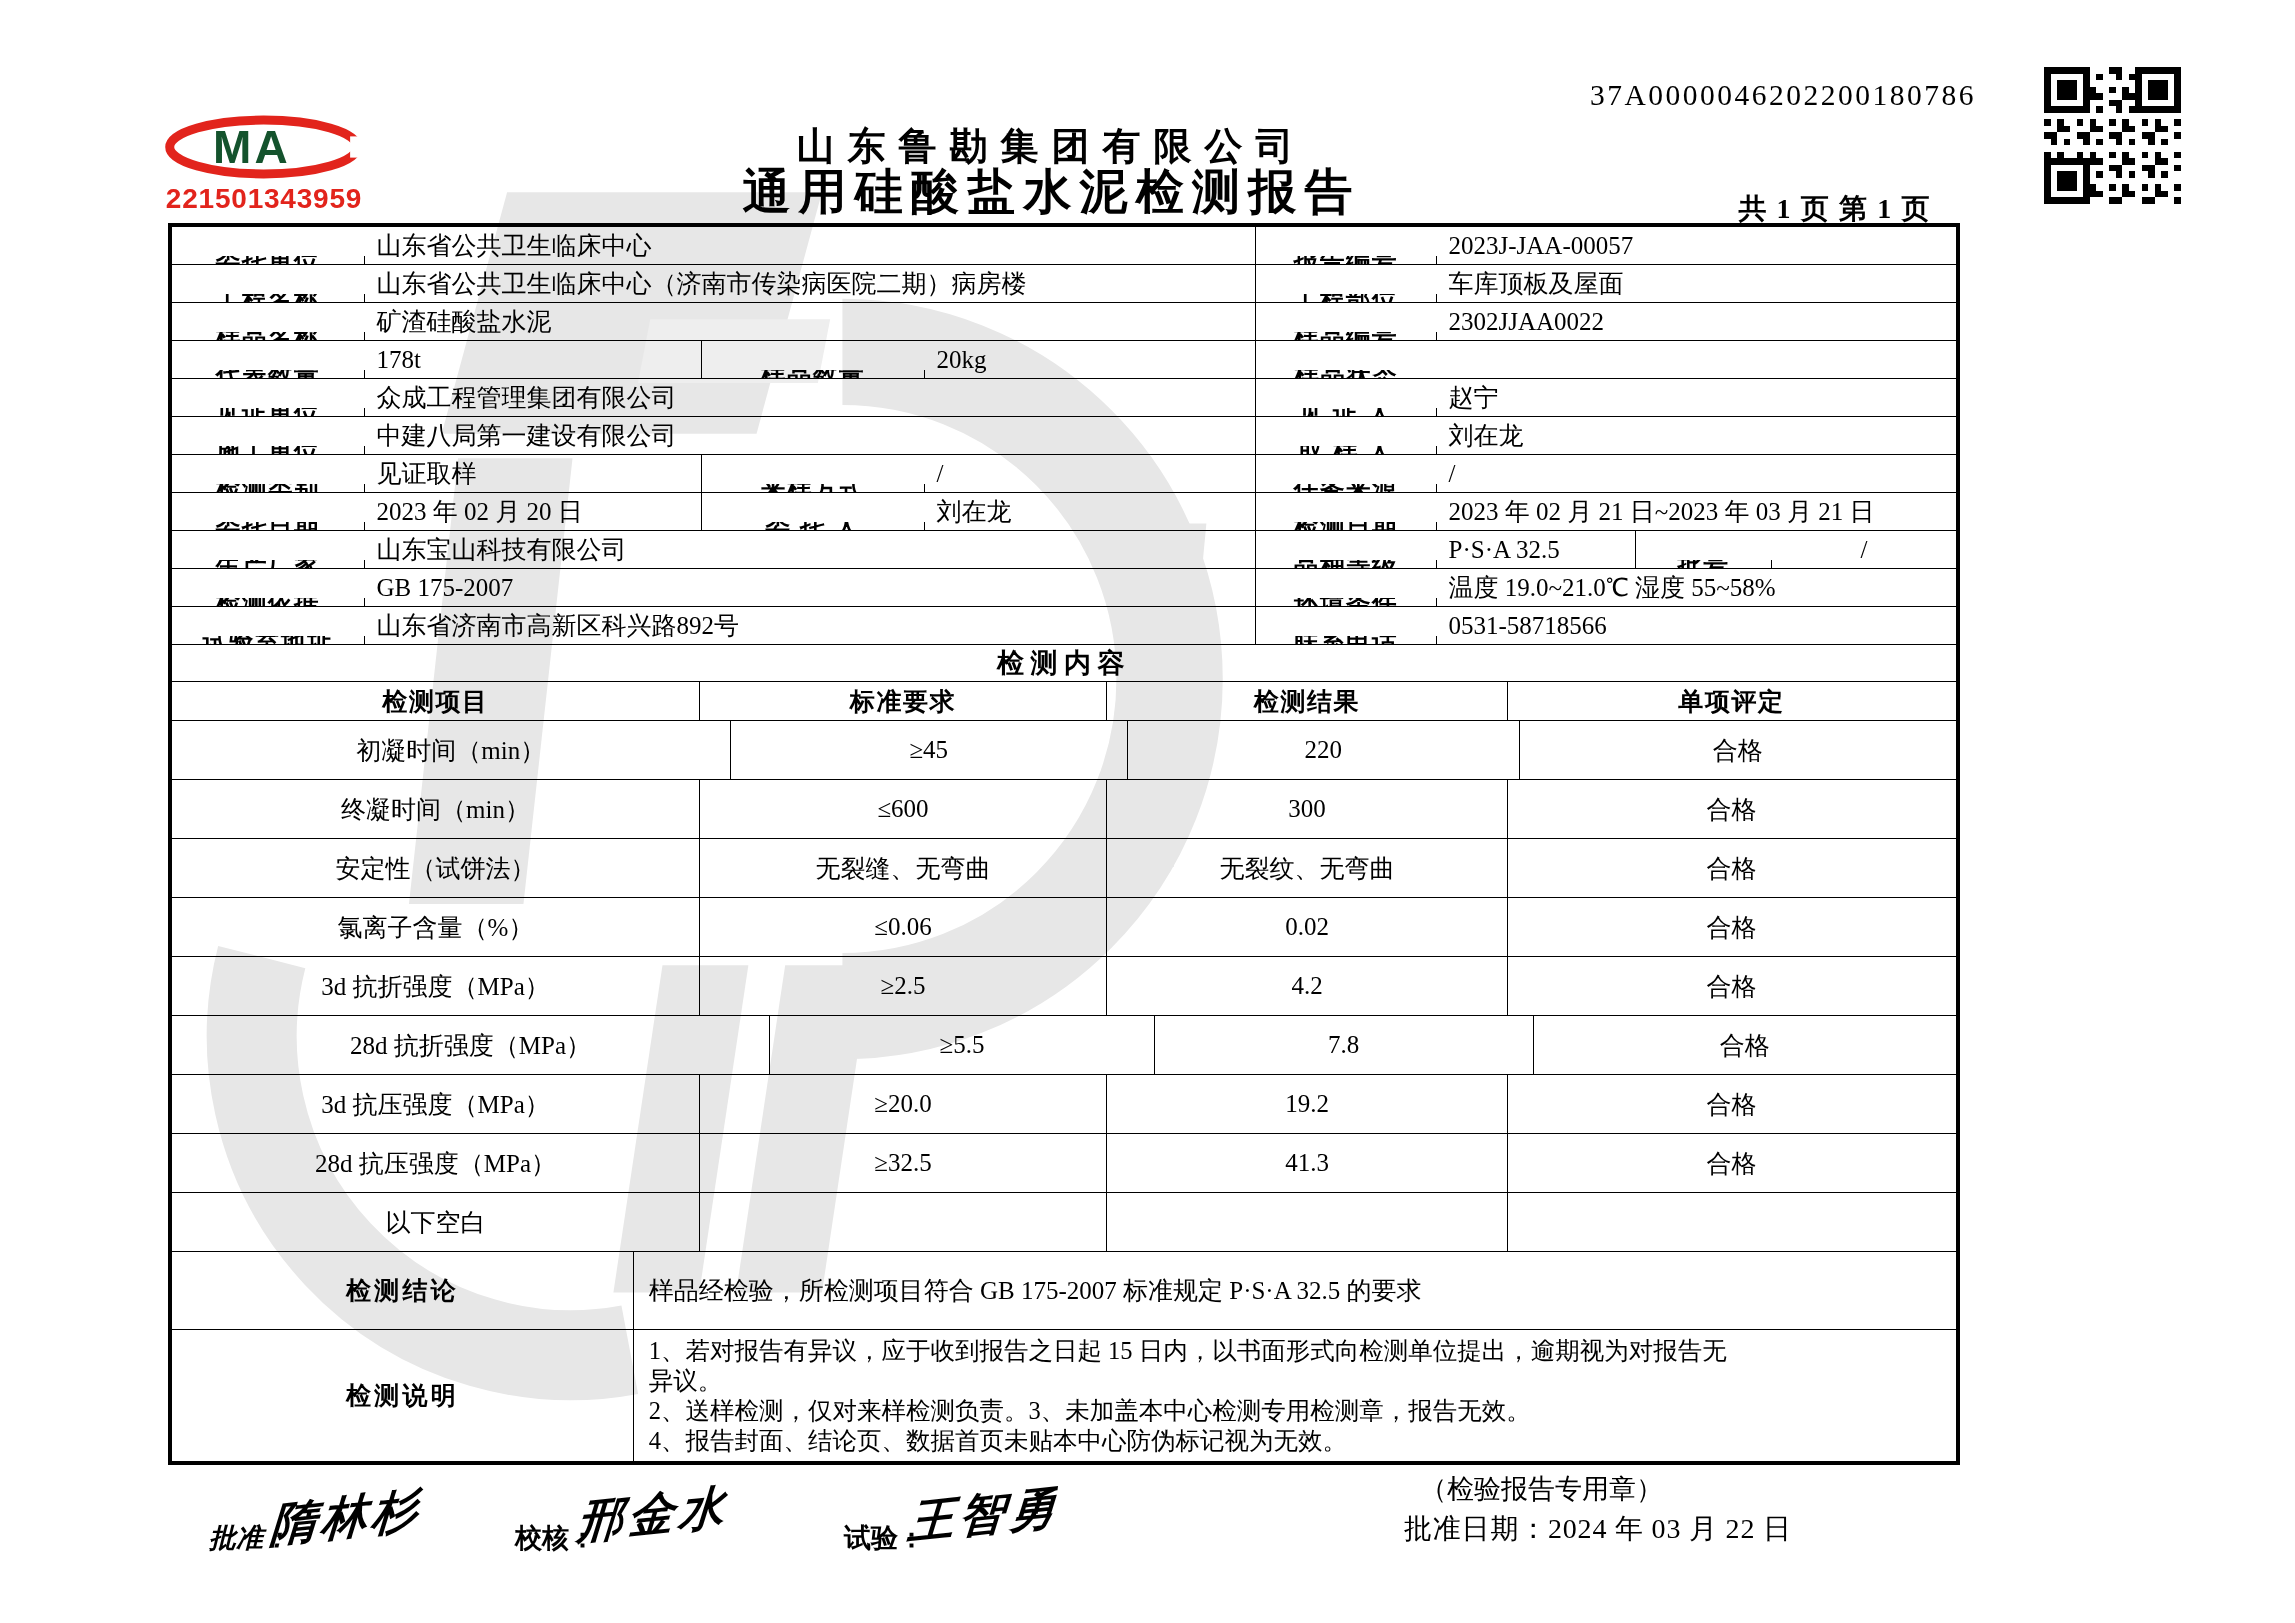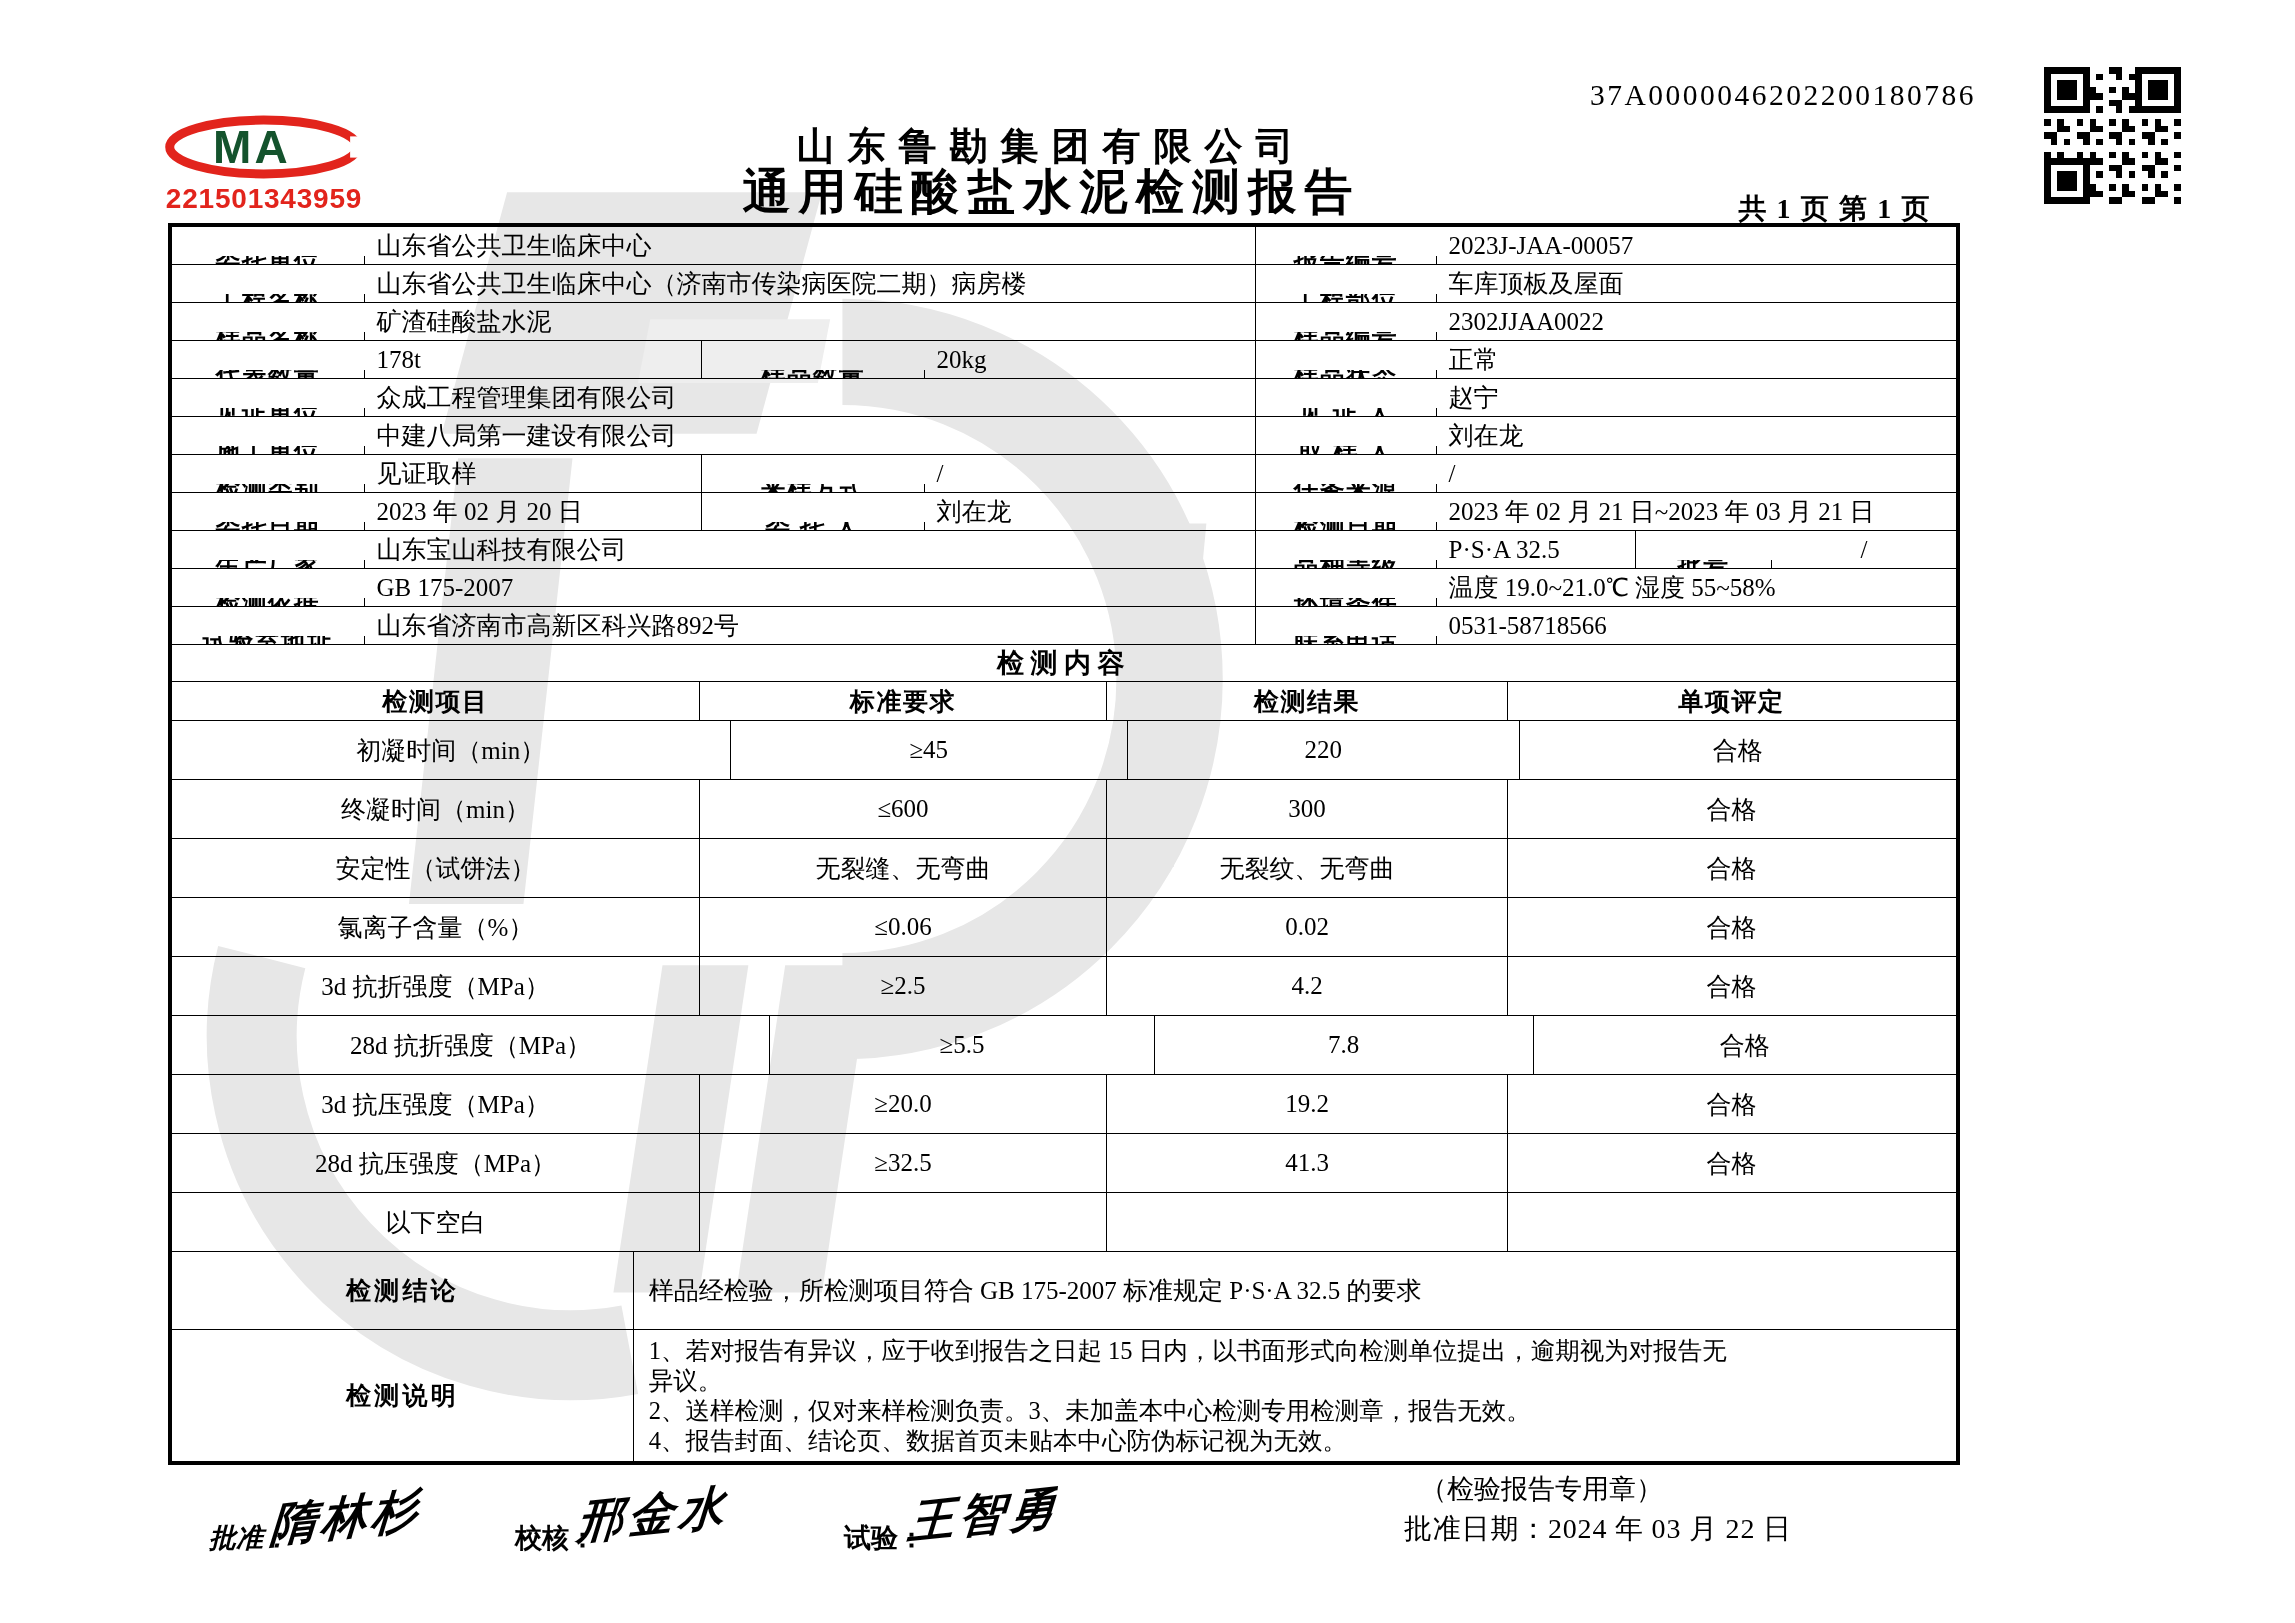--- a/index.html
+++ b/index.html
@@ -298,21 +298,20 @@
         <div class="cell vcell" style="width: 891px;">矿渣硅酸盐水泥</div>
         <div class="cell lcell" style="width: 181px;">样品编号</div>
         <div class="cell vcell" style="width: 519px;">2302JJAA0022</div>
       </div>
       <div class="row irow">
         <div class="cell lcell" style="width: 193px;">代表数量</div>
         <div class="cell vcell" style="width: 337px;">178t</div>
         <div class="cell lcell" style="width: 223px;">样品数量</div>
         <div class="cell vcell" style="width: 331px;">20kg</div>
         <div class="cell lcell" style="width: 181px;">样品状态</div>
-        <div class="cell vcell" style="width: 519px;">正常</div>
       </div>
       <div class="row irow">
         <div class="cell lcell" style="width: 193px;">见证单位</div>
         <div class="cell vcell" style="width: 891px;">众成工程管理集团有限公司</div>
         <div class="cell lcell" style="width: 181px;">见 证 人</div>
         <div class="cell vcell" style="width: 519px;">赵宁</div>
       </div>
       <div class="row irow">
         <div class="cell lcell" style="width: 193px;">施工单位</div>
         <div class="cell vcell" style="width: 891px;">中建八局第一建设有限公司</div>

